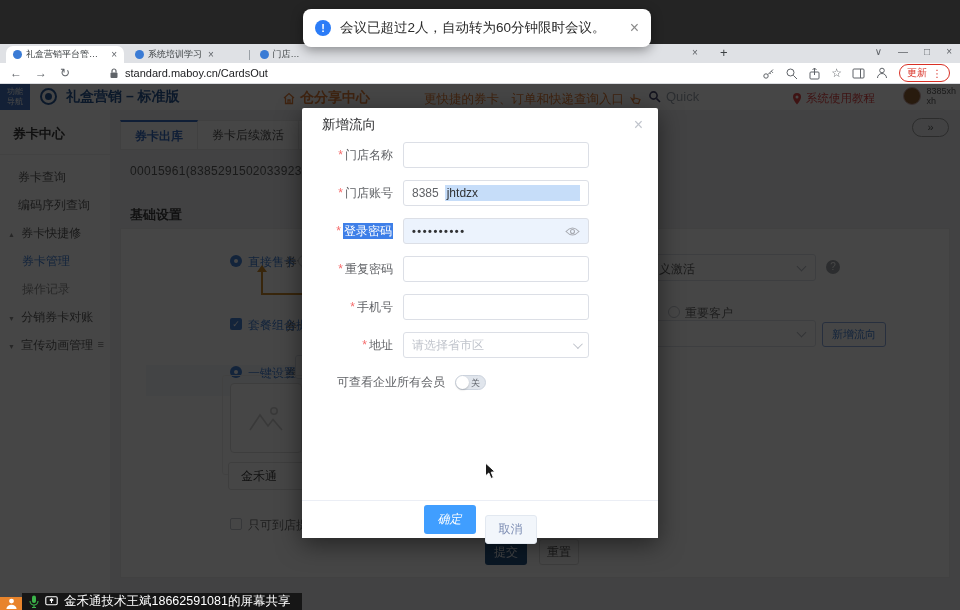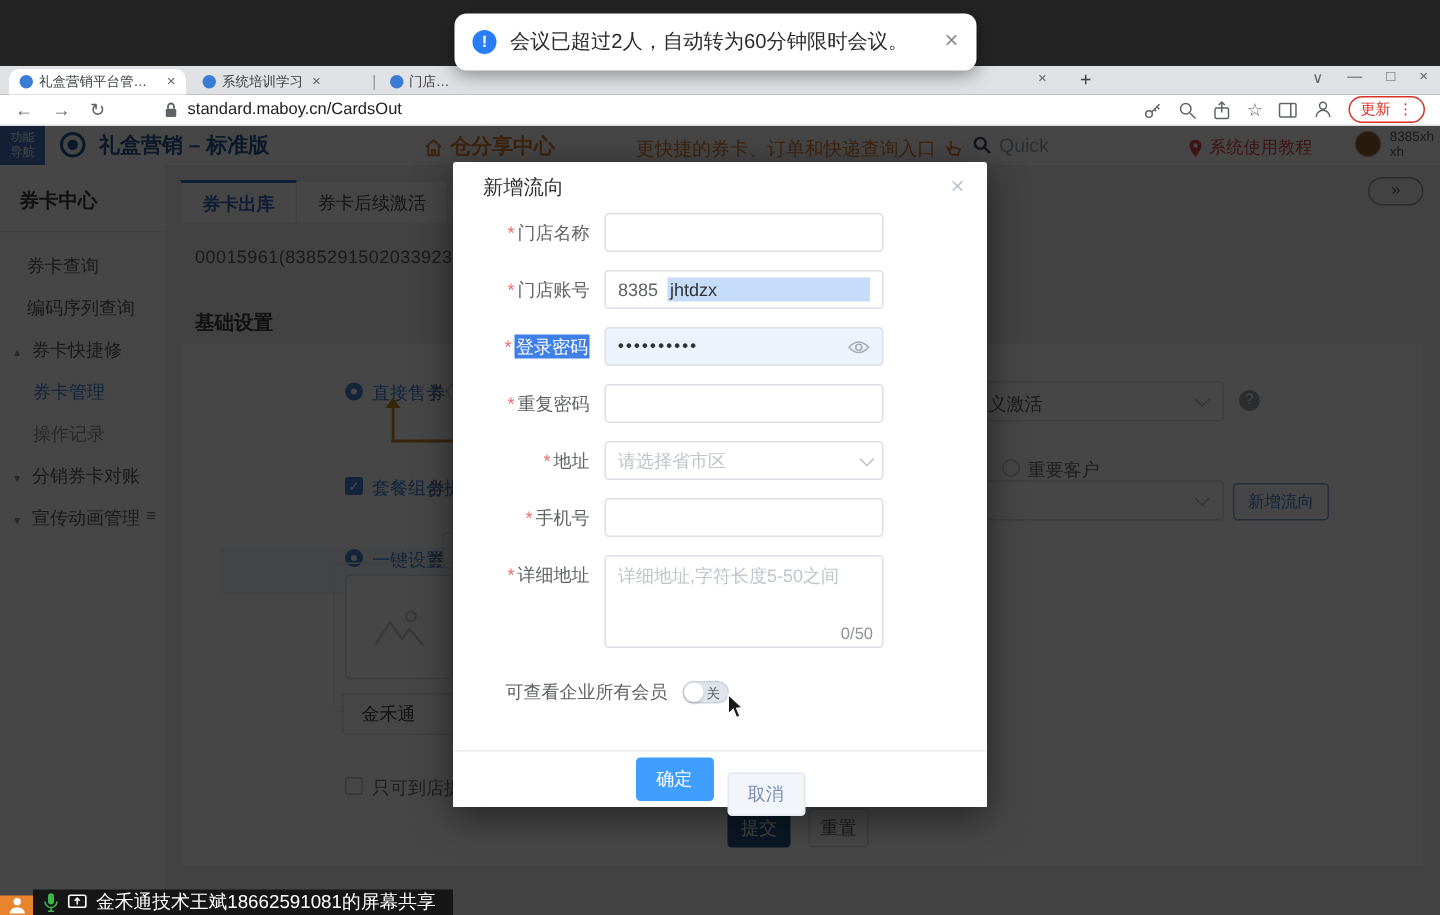--- a/index.html
+++ b/index.html
@@ -117,21 +117,21 @@
   .m-textareawrap { position:relative; width:186px; }
   .m-textarea { width:186px; height:62px; border:1px solid #dcdfe6; border-radius:3px; font-size:12px; color:#606266; padding:5px 8px; resize:none; outline:none; font-family:"Liberation Sans",sans-serif; }
   .m-textarea::placeholder { color:#c0c4cc; }
   .counter { position:absolute; right:7px; bottom:8px; font-size:11px; color:#909399; background:#fff; }
   .toggle-row { display:flex; align-items:center; margin:16px 0 0 35px; font-size:12px; color:#606266; }
   .switch { position:relative; margin-left:10px; width:31px; height:15px; border-radius:8px; background:#e0e5ec; border:1px solid #ccd3dd; }
   .knob { position:absolute; left:0px; top:0px; width:13px; height:13px; border-radius:50%; background:#fff; box-shadow:0 1px 2px rgba(0,0,0,.2); }
   .sw-text { position:absolute; right:5px; top:0px; font-size:9px; color:#5a5e66; line-height:14px; }
   .m-footer { position:absolute; left:0; right:0; bottom:0; height:38px; background:#fff; border-top:1px solid #ebeef5;
               display:flex; align-items:center; justify-content:center; gap:9px; }
-  .ok-btn { background:#409eff; color:#fff; font-size:12px; padding:6px 14px; border-radius:3px; border:none; }
+  .ok-btn { background:#409eff; color:#fff; font-size:12px; padding:6px 14px; border-radius:3px; border:none;font-style:italic; }
   .cancel-btn { background:#f2f6fb; border:1px solid #e2e8f0; color:#7d8db3; font-size:12px; padding:5px 13px; border-radius:3px;margin-top:20px; }
 
   .cursor { position:absolute; left:484px; top:462px; z-index:35; }
 
   
   .sharebar { position:absolute; left:0; bottom:0; height:22px; display:flex; z-index:50;align-items:flex-end; }
   .share-avatar { width:22px; background:#e8842c; display:flex; align-items:center; justify-content:center; }
   .share-body { background:#161616; display:flex; align-items:center; gap:6px; padding:0 12px 0 7px; color:#fff; font-size:12.5px; white-space:nowrap; }
 </style>
 </head>
@@ -365,39 +365,32 @@
         </span>
       </div>
     </div>
 
     <div class="m-row">
       <span class="m-label"><span class="req">*</span><span>重复密码</span></span>
       <input class="m-input" value="" style="">
     </div>
 
     <div class="m-row">
+      <span class="m-label"><span class="req">*</span><span>手机号</span></span>
+      <input class="m-input" value="" style="">
+    </div>
+
+    <div class="m-row">
       <span class="m-label"><span class="req">*</span><span>地址</span></span>
       <div class="m-inputbox">
         <span class="ph">请选择省市区</span>
         <span class="sel-chev"></span>
       </div>
     </div>
 
-    <div class="m-row">
-      <span class="m-label"><span class="req">*</span><span>手机号</span></span>
-      <input class="m-input" value="" style="">
-    </div>
-
-    <div class="m-row" style="align-items:flex-start;">
-      <span class="m-label" style="padding-top:5px;"><span class="req">*</span><span>详细地址</span></span>
-      <div class="m-textareawrap">
-        <textarea class="m-textarea" placeholder="详细地址,字符长度5-50之间" style=""></textarea>
-        <span class="counter">0/50</span>
-      </div>
-    </div>
 
     <div class="toggle-row">
       <span>可查看企业所有会员</span>
       <span class="switch">
         <span class="knob"></span>
         <span class="sw-text">关</span>
       </span>
     </div>
 
     <div class="m-footer">

